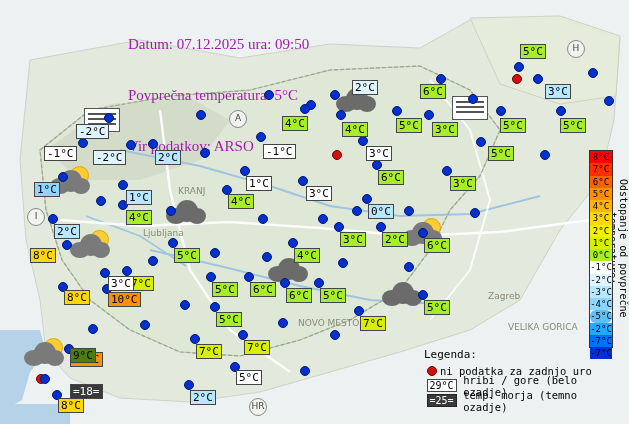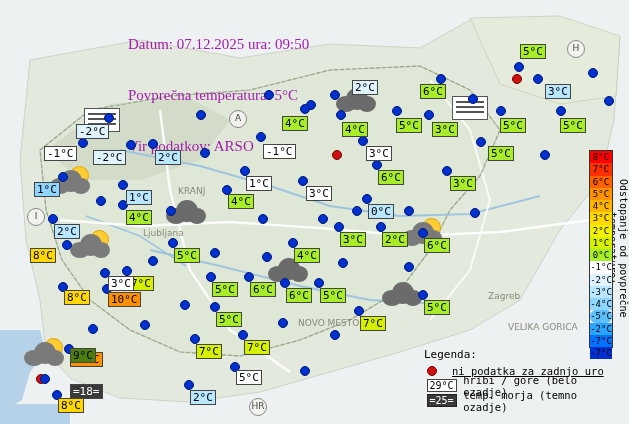--- a/index.html
+++ b/index.html
@@ -318,21 +318,21 @@
       <div style="background: rgb(0, 48, 208);">-7°C</div>
     </div>
 
   <div class="legend">
     <div class="title">Legenda:</div>
     <div id="legend-rows">
         <div class="row">
           <div class="sw">
             <span style="display:inline-block;width:8px;height:8px;border-radius:50%;background:#d01010;border:1px solid #700000;"></span>
           </div>
-          <div style="margin-left: 12px; text-decoration: underline;">ni podatka za zadnjo uro</div>
+          <div style="margin-left: 0;">ni podatka za zadnjo uro</div>
         </div>
         <div class="row">
           <div class="sw" style="width: 36px;">
             <span class="chip">29°C</span>
           </div>
           <div style="margin-left: 4px;">hribi / gore (belo ozadje)</div>
         </div>
         <div class="row">
           <div class="sw" style="width: 36px;">
             <span class="chip sea">=25=</span>

